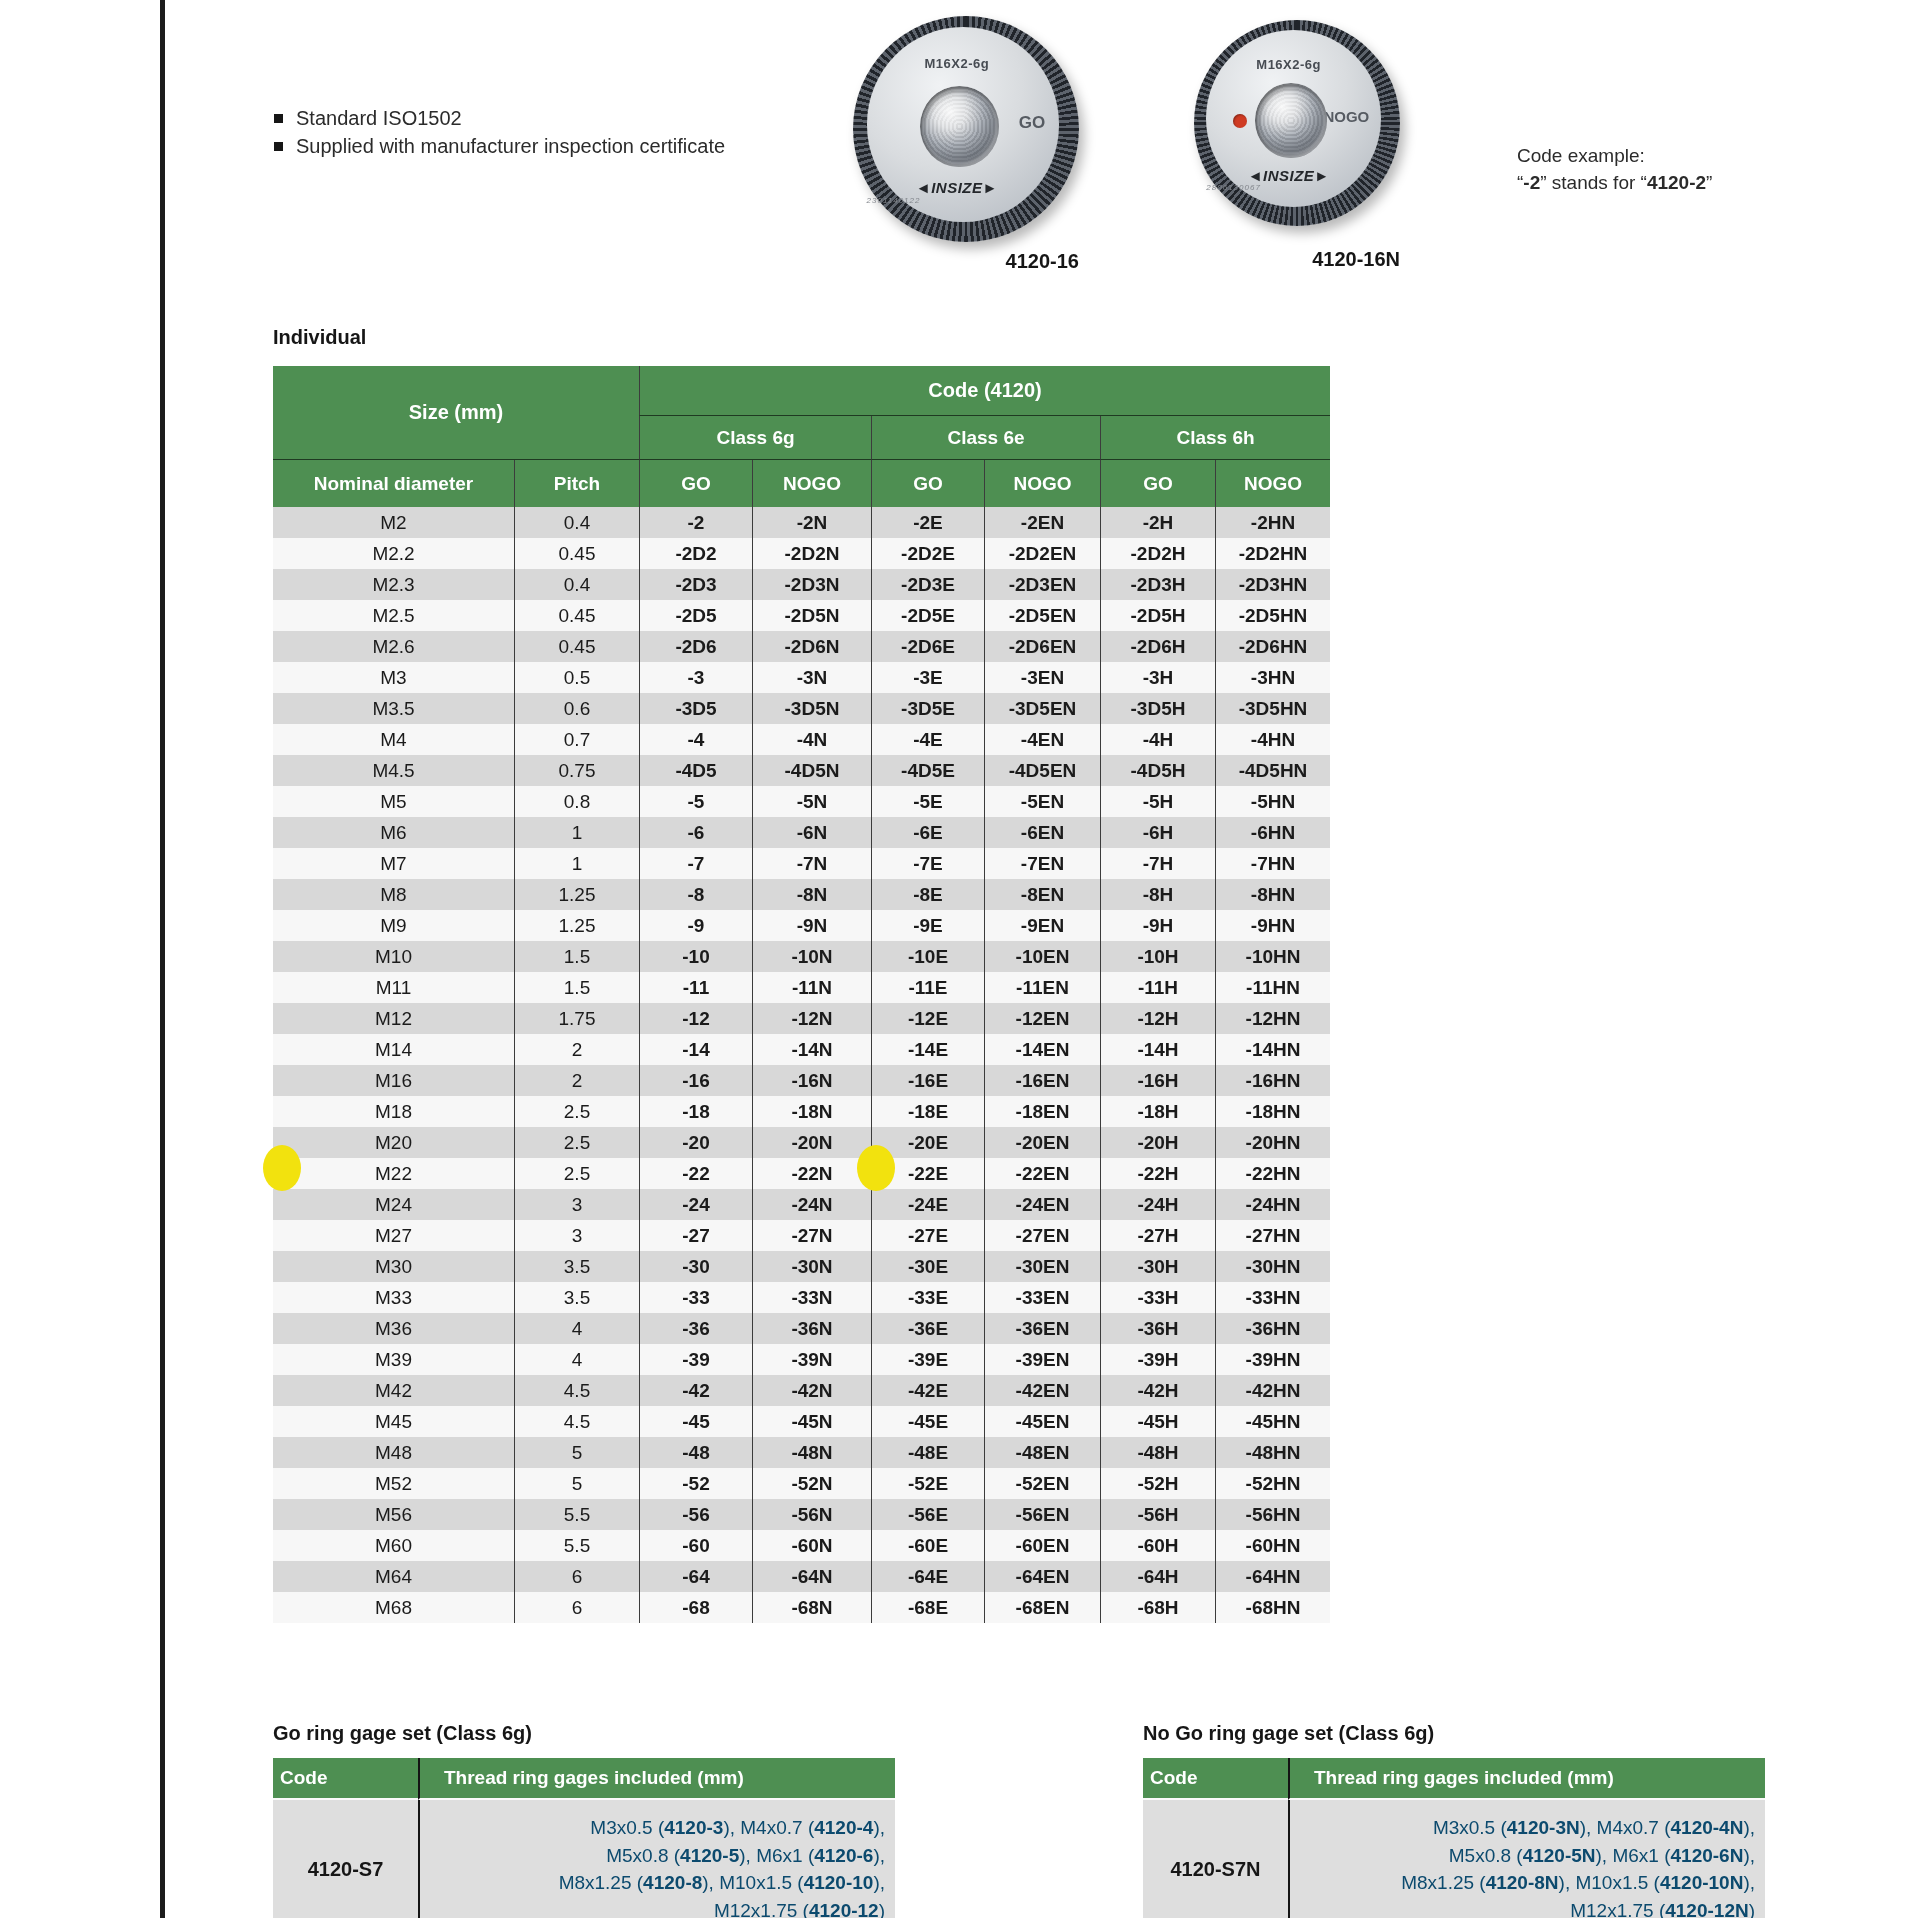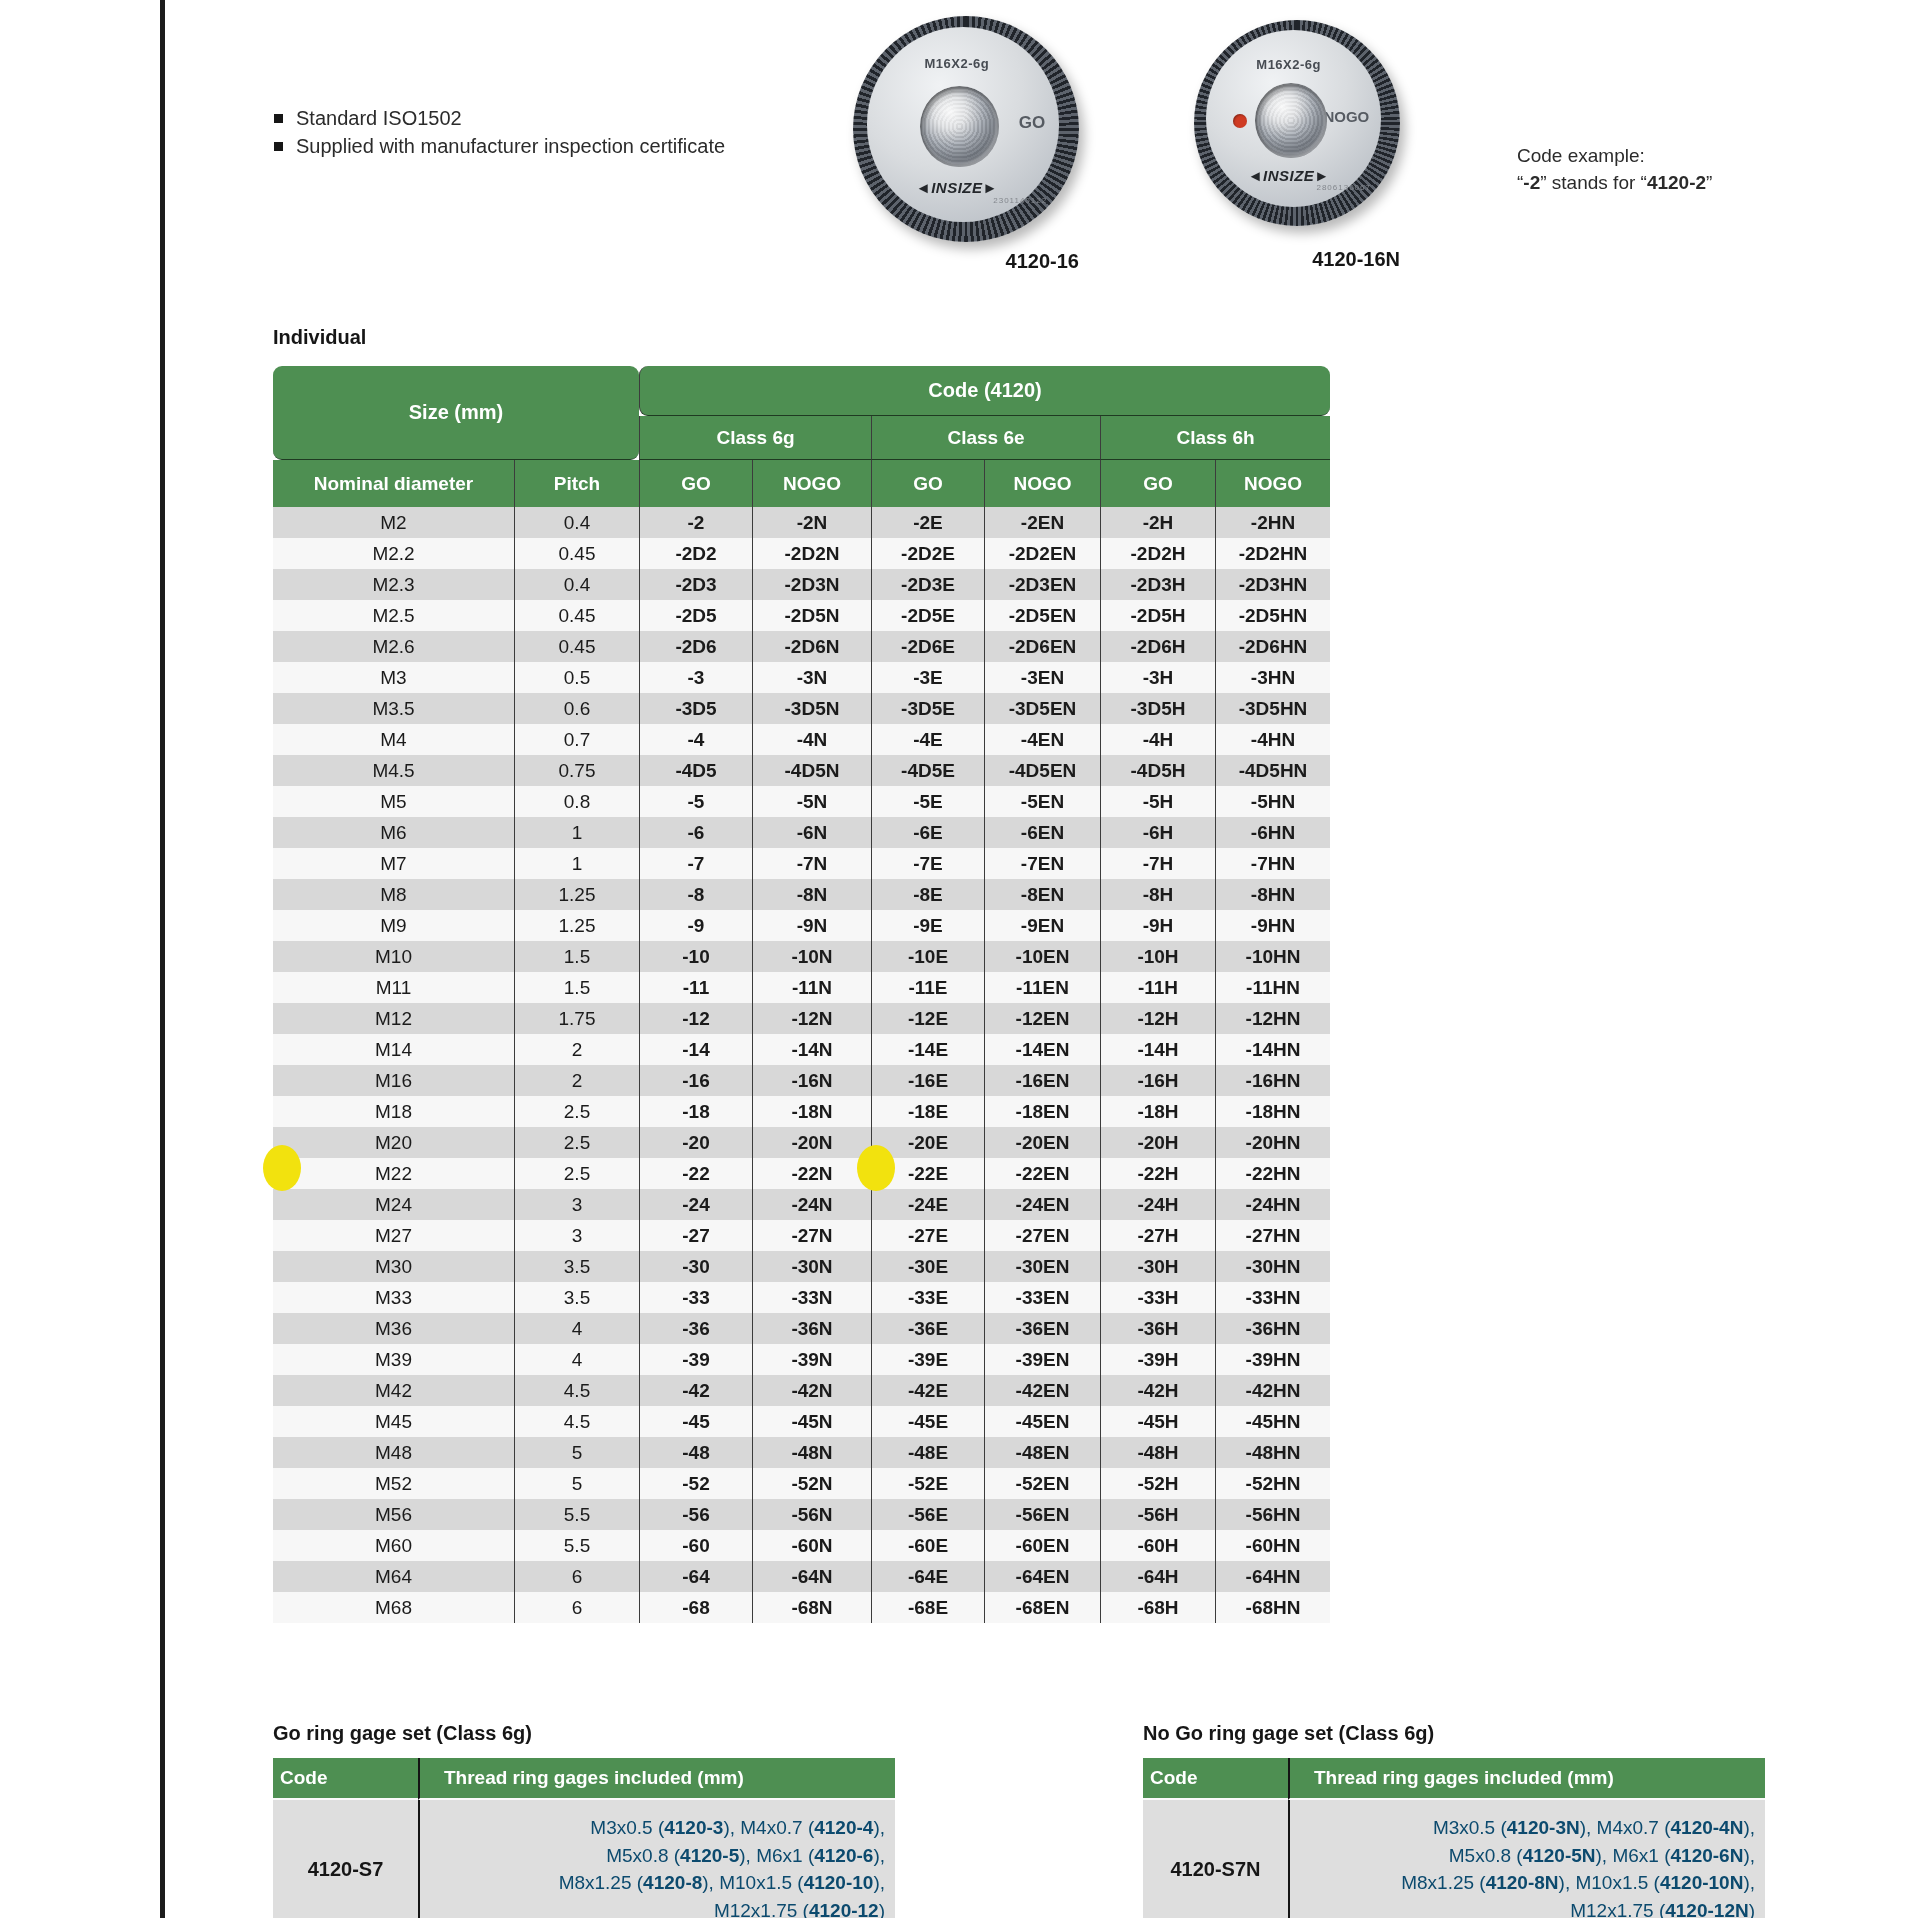--- a/index.html
+++ b/index.html
@@ -34,35 +34,35 @@
   .ring-hole{position:absolute;left:28%;top:30%;width:41%;height:42%;border-radius:50%;
     background:
       radial-gradient(circle at 38% 32%, rgba(255,255,255,.95) 0%, rgba(255,255,255,.75) 22%, rgba(185,190,197,.6) 45%, rgba(90,95,103,.85) 75%, #43474e 100%),
       repeating-radial-gradient(circle at 50% 50%, #9aa0a8 0 2px, #5e636b 2px 4px);
     box-shadow:inset 2px 3px 7px rgba(0,0,0,.55), inset -2px -3px 5px rgba(255,255,255,.5);}
   .ring-marking{position:absolute;left:0;right:6%;top:15%;text-align:center;
     font-size:13px;font-weight:bold;color:#474c53;letter-spacing:.5px;}
   .ring-side-label{position:absolute;right:7%;top:44%;font-size:17px;font-weight:bold;color:#565b62;}
   .ring-logo{position:absolute;left:0;right:6%;bottom:13%;text-align:center;
     font-size:15px;font-weight:bold;font-style:italic;color:#24272b;letter-spacing:.5px;}
-  .ring-serial{position:absolute;left:0;right:6%;bottom:8.5%;text-align:right;
-    font-size:8px;color:#83878d;letter-spacing:1px;}
+  .ring-serial{position:absolute;left:0;right:6%;bottom:8.5%;text-align:left;
+    font-size:8px;color:#83878d;letter-spacing:1px;font-style:italic;}
   .ring-reddot{position:absolute;left:15%;top:47%;width:14px;height:14px;border-radius:50%;
     background:var(--nogo-dot-red);box-shadow:inset 1px 1px 2px rgba(0,0,0,.35);}
   .ring-caption{position:absolute;text-align:right;font-size:20px;font-weight:bold;color:#161616;}
 
   
   .code-example{position:absolute;left:1517px;top:142px;font-size:19px;line-height:27px;color:#2b2b2b;}
 
   
   .section-title{position:absolute;left:273px;top:326px;font-size:20px;font-weight:bold;color:#161616;}
   table.main{position:absolute;left:273px;top:366px;width:1057px;border-collapse:separate;border-spacing:0;table-layout:fixed;}
   table.main th{background:var(--header-green);color:#fff;font-weight:bold;font-size:19px;
     border-bottom:1px solid #1f3a22;}
-  table.main tr.h1 th{height:47px;font-size:20px;border-radius:9px;}
+  table.main tr.h1 th{height:47px;font-size:20px;}
   table.main tr.h2 th{height:41px;}
   table.main tr.h3 th{height:45px;border-bottom:none;}
   table.main td{height:31px;text-align:center;font-size:19px;color:#1b1b1b;padding:0;}
   table.main td.code{font-weight:bold;}
   table.main .bl{border-left:1px solid #3c3c3c;}
   table.main tbody tr:nth-child(odd){background:var(--row-gray);}
   table.main tbody tr:nth-child(even){background:var(--row-light);}
 
   .dot{position:absolute;width:38px;height:46px;border-radius:50%;background:var(--highlight-yellow);z-index:5;}
 

